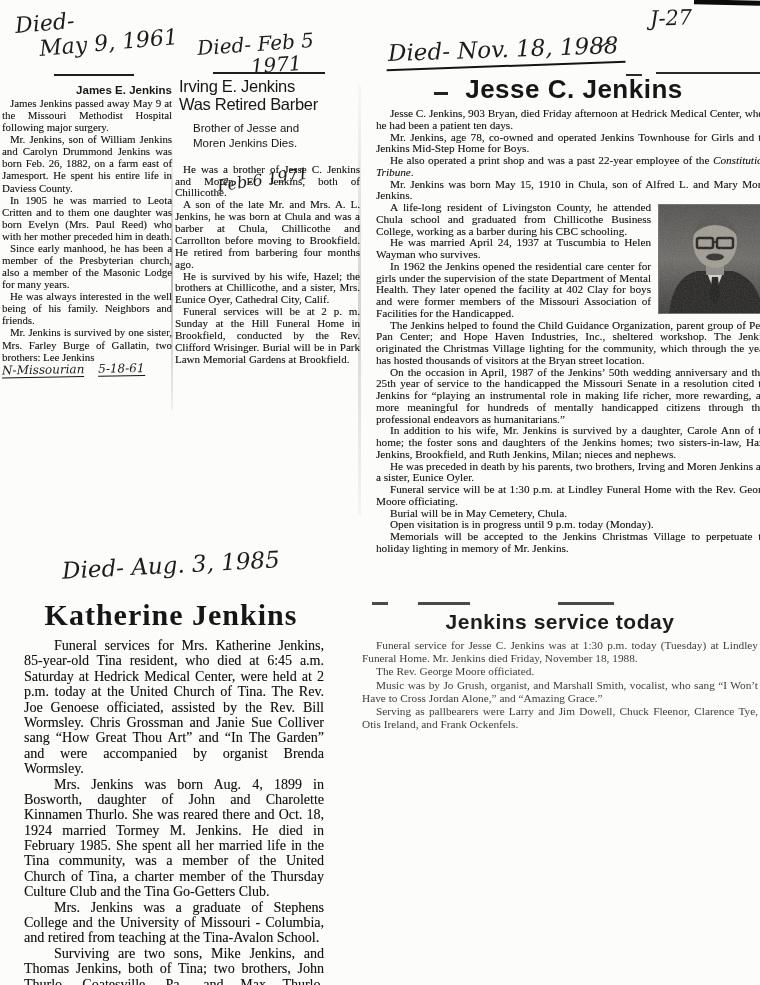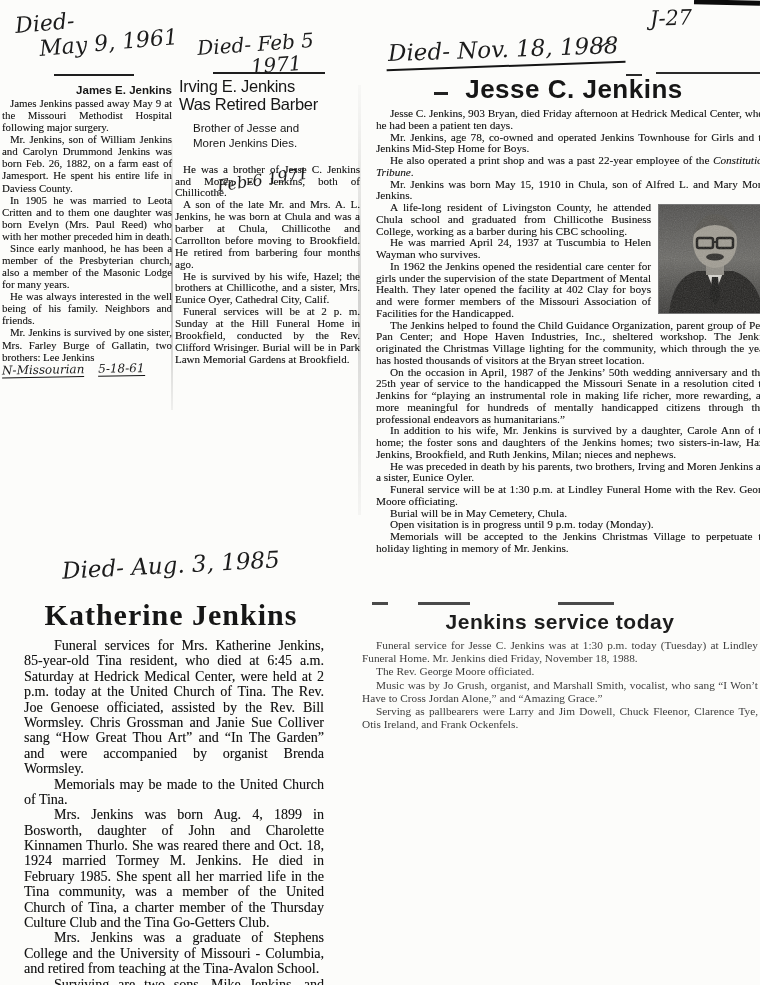--- a/index.html
+++ b/index.html
@@ -212,20 +212,19 @@
       <p>The Rev. George Moore officiated.</p>
       <p>Music was by Jo Grush, organist, and Marshall Smith, vocalist, who sang “I Won’t Have to Cross Jordan Alone,” and “Amazing Grace.”</p>
       <p>Serving as pallbearers were Larry and Jim Dowell, Chuck Fleenor, Clarence Tye, Otis Ireland, and Frank Ockenfels.</p>
     </div>
   </div>
 
   <div id="katherine-clip" class="abs news">
     <h1>Katherine Jenkins</h1>
     <div class="body">
       <p>Funeral services for Mrs. Katherine Jenkins, 85-year-old Tina resident, who died at 6:45 a.m. Saturday at Hedrick Medical Center, were held at 2 p.m. today at the United Church of Tina. The Rev. Joe Genoese officiated, assisted by the Rev. Bill Wormsley. Chris Grossman and Janie Sue Colliver sang “How Great Thou Art” and “In The Garden” and were accompanied by organist Brenda Wormsley.</p>
-      <p>Memorials may be made to the United Church of Tina.</p>
       <p>Mrs. Jenkins was born Aug. 4, 1899 in Bosworth, daughter of John and Charolette Kinnamen Thurlo. She was reared there and Oct. 18, 1924 married Tormey M. Jenkins. He died in February 1985. She spent all her married life in the Tina community, was a member of the United Church of Tina, a charter member of the Thursday Culture Club and the Tina Go-Getters Club.</p>
       <p>Mrs. Jenkins was a graduate of Stephens College and the University of Missouri - Columbia, and retired from teaching at the Tina-Avalon School.</p>
       <p>Surviving are two sons, Mike Jenkins, and Thomas Jenkins, both of Tina; two brothers, John Thurlo, Coatesville, Pa., and Max Thurlo, Gardnerville, Nev.; four grandchildren and eight great-grandchildren.</p>
     </div>
   </div>
 
 </div>
 
 </body></html>

